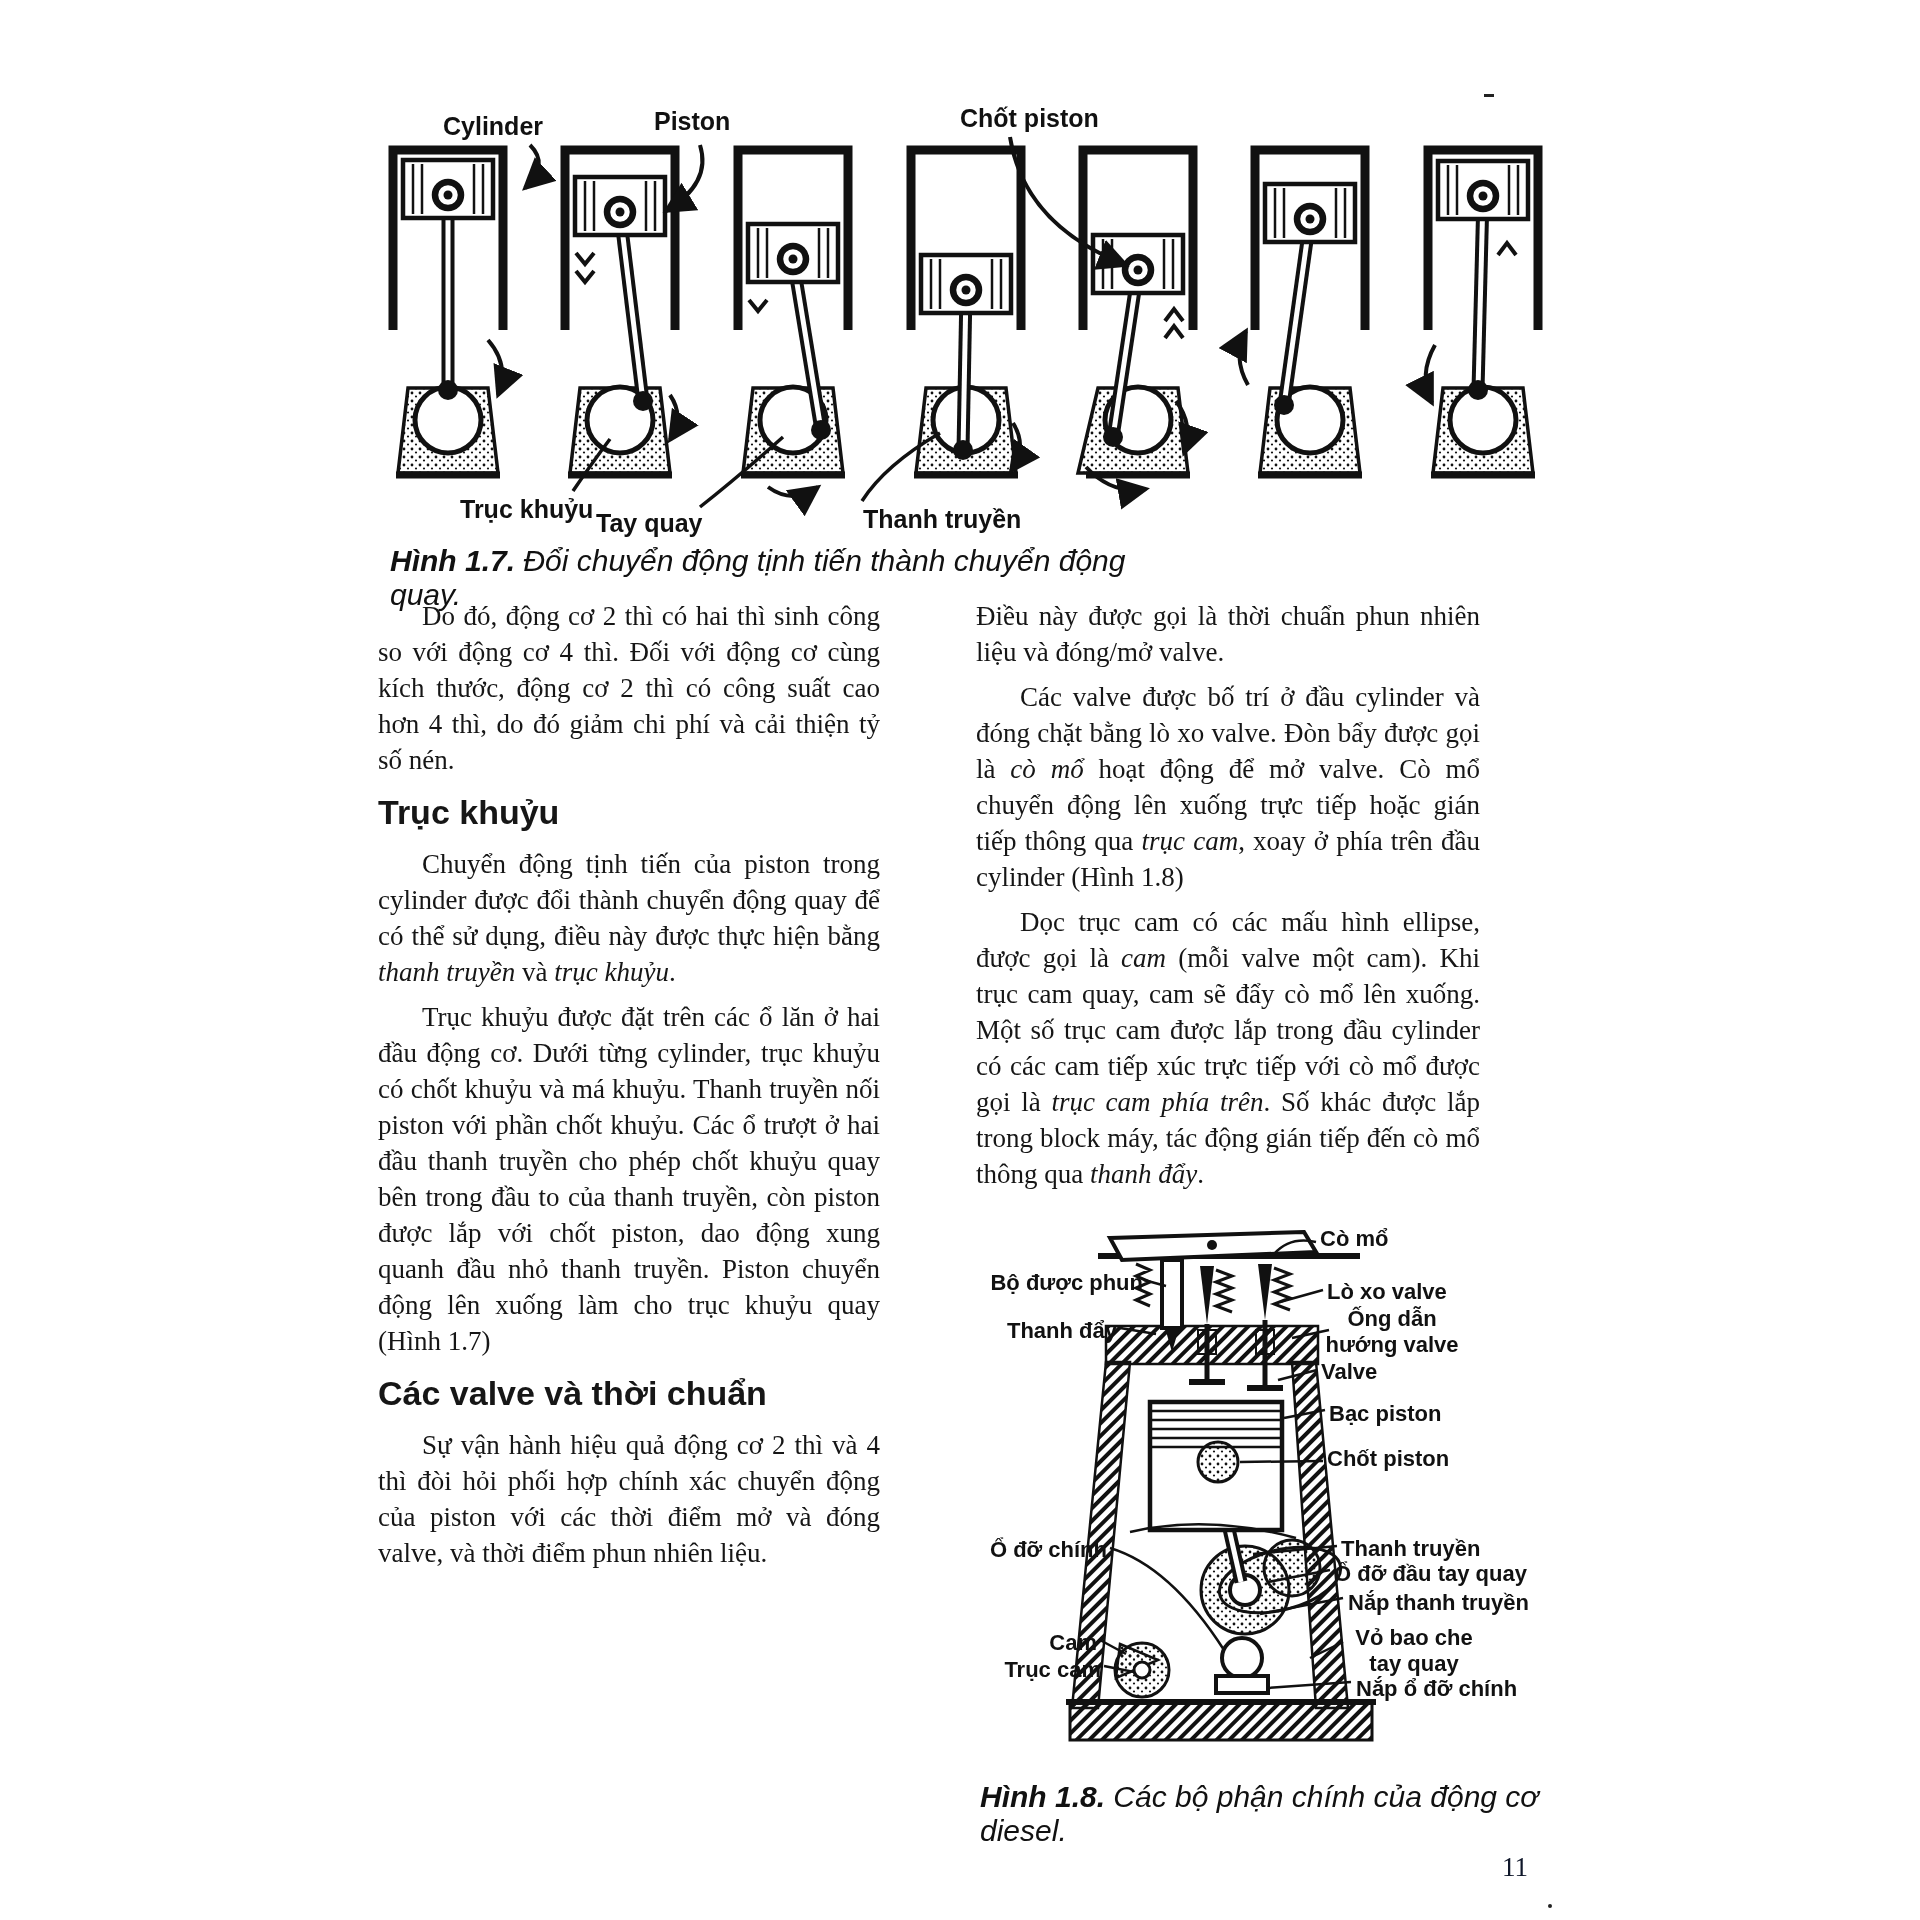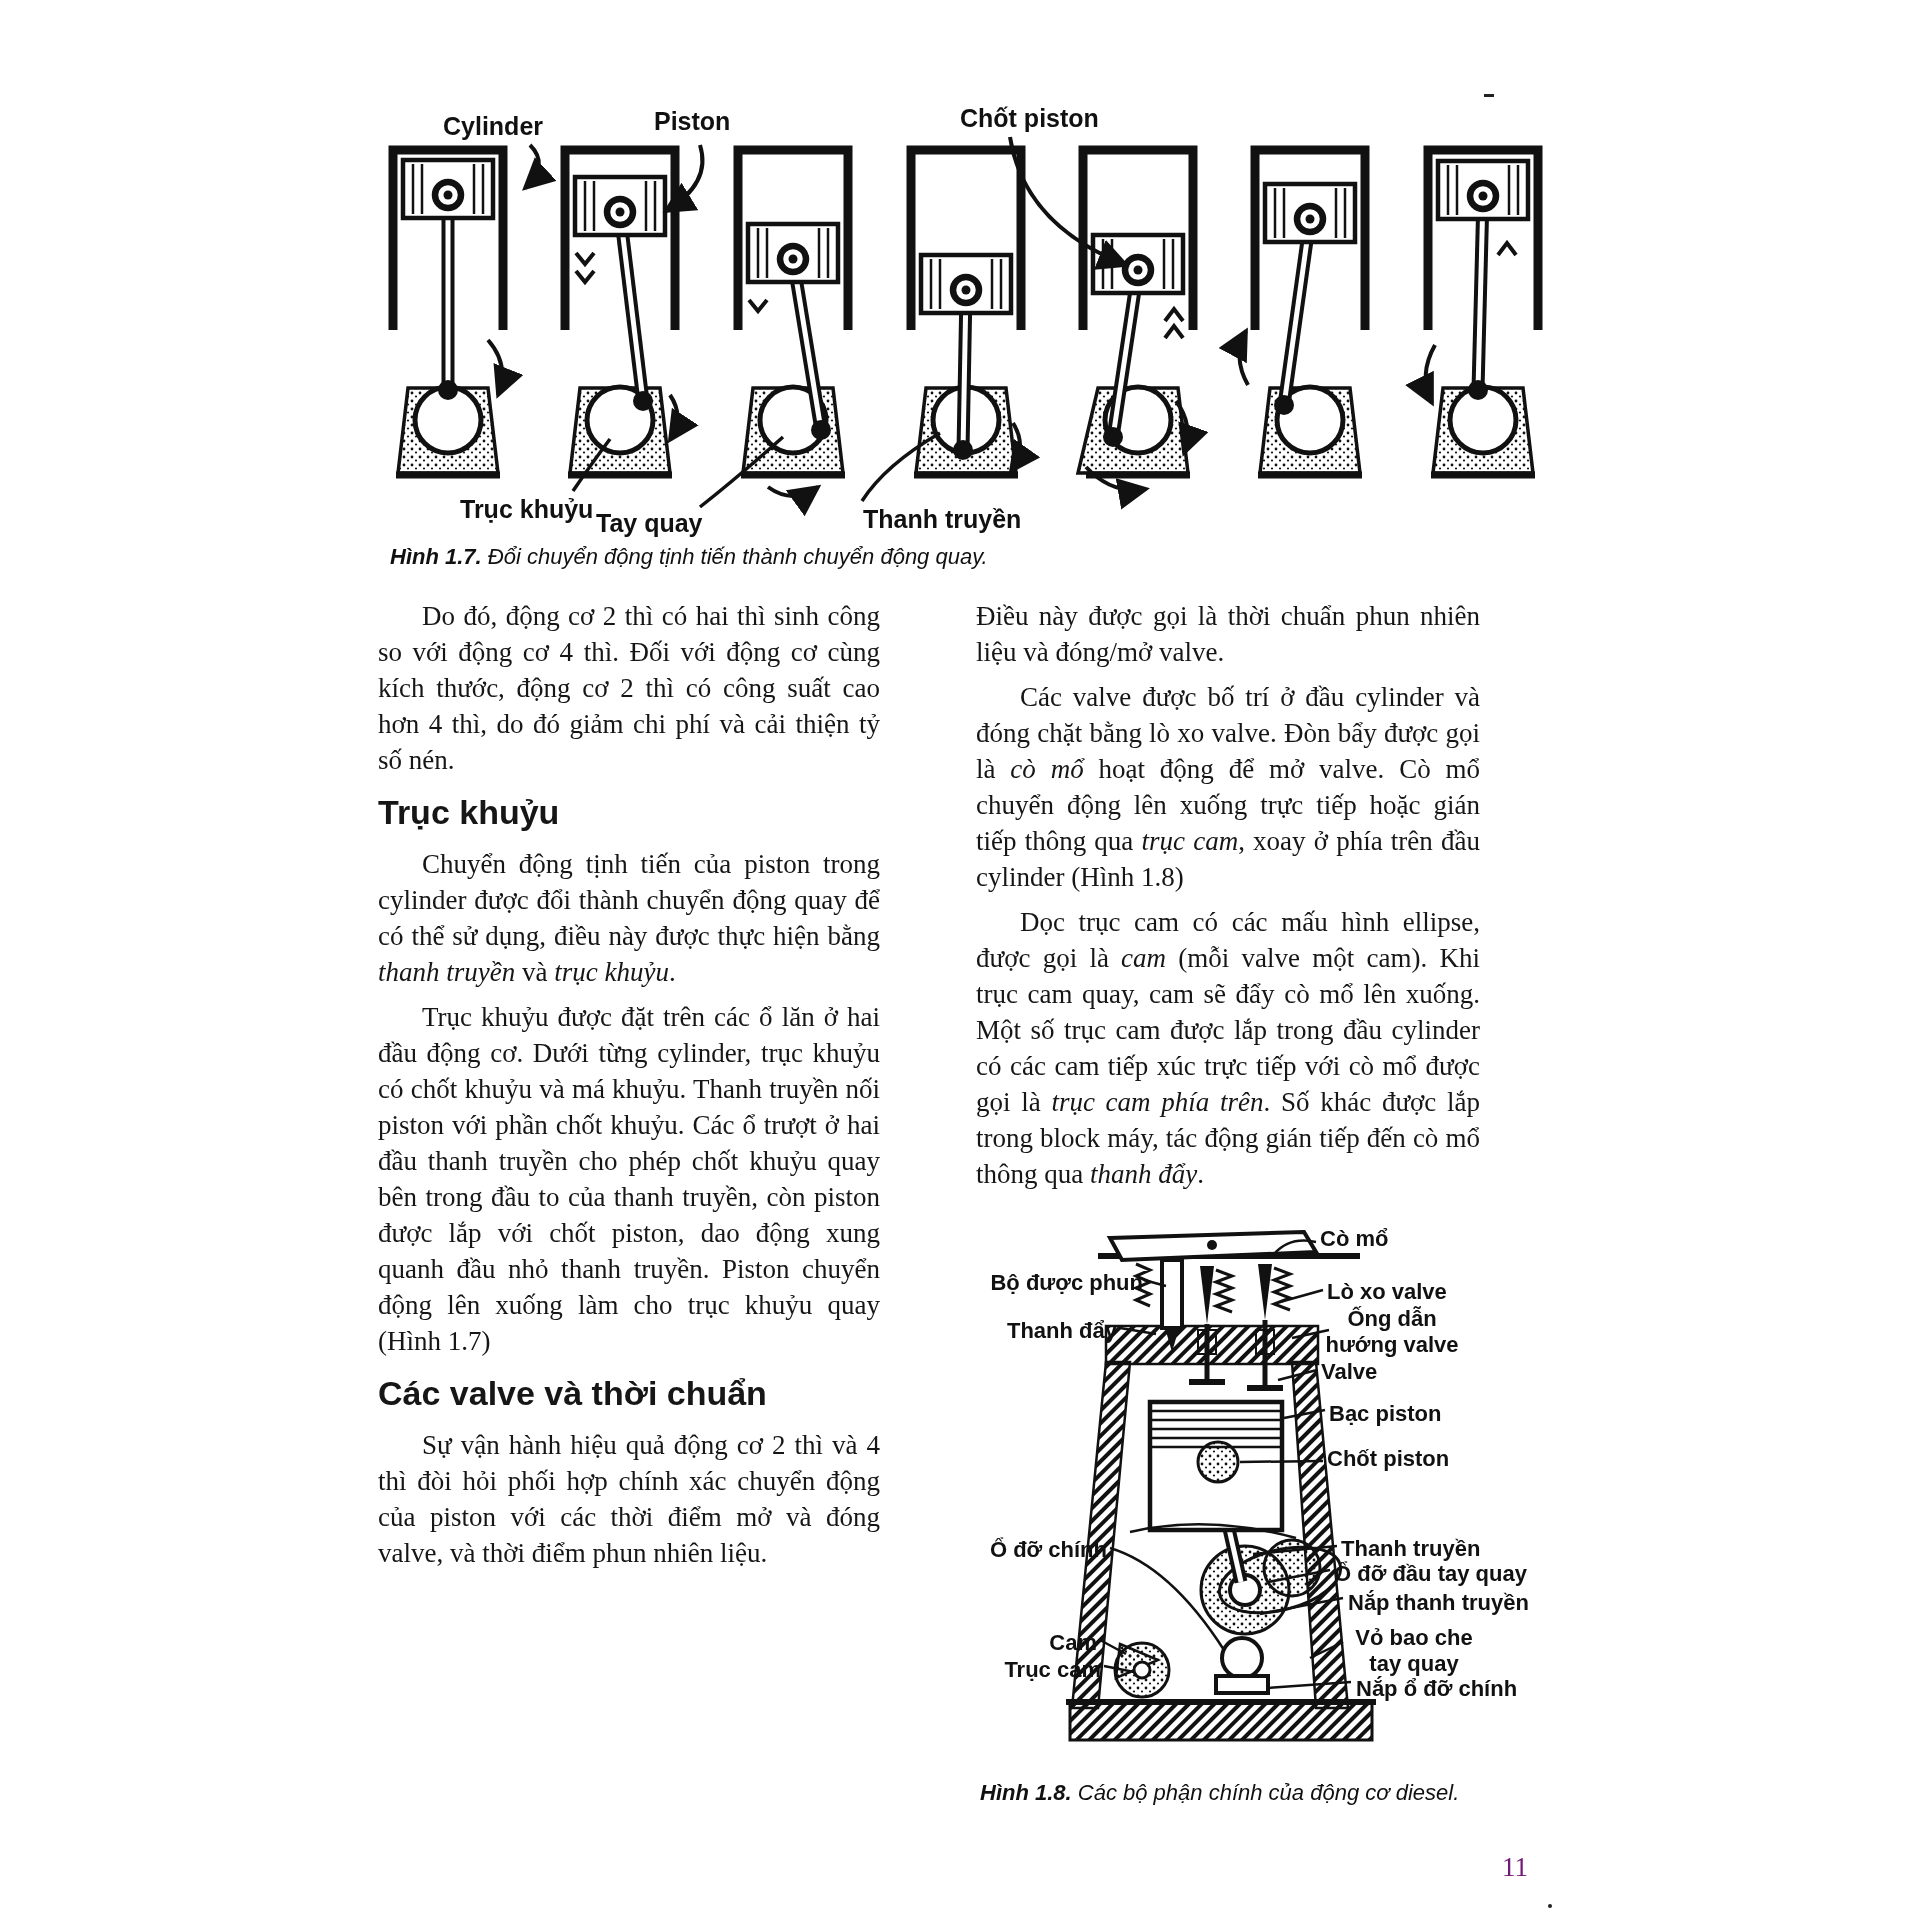--- a/index.html
+++ b/index.html
@@ -20,24 +20,24 @@
     font-weight:700;font-size:25px;line-height:28px;color:#111;white-space:pre-line;
   }
   .eng-lbl{
     position:absolute;font-family:"Liberation Sans", sans-serif;
     font-weight:700;font-size:22px;line-height:26px;color:#111;white-space:pre-line;
   }
   .eng-lbl.r{text-align:right;}
   .eng-lbl.c{text-align:center;}
   .caption{
     position:absolute;font-family:"Liberation Sans", sans-serif;
-    font-style:italic;font-size:22px;color:#111;
+    font-style:italic;font-size:30px;color:#111;
   }
   .caption .num{font-weight:bold;}
-  .pagenum{position:absolute;font-size:27px;color:#701a75;}
+  .pagenum{position:absolute;font-size:27px;color:#0f172a;}
   .artifact{position:absolute;background:#222;}
   svg{position:absolute;}
   .stroke{stroke:#111;fill:none;}
 </style>
 </head>
 <body>
 
 <div class="page">
 
   <svg style="left:370px;top:95px;" width="1230" height="445" viewBox="0 0 1230 445">

